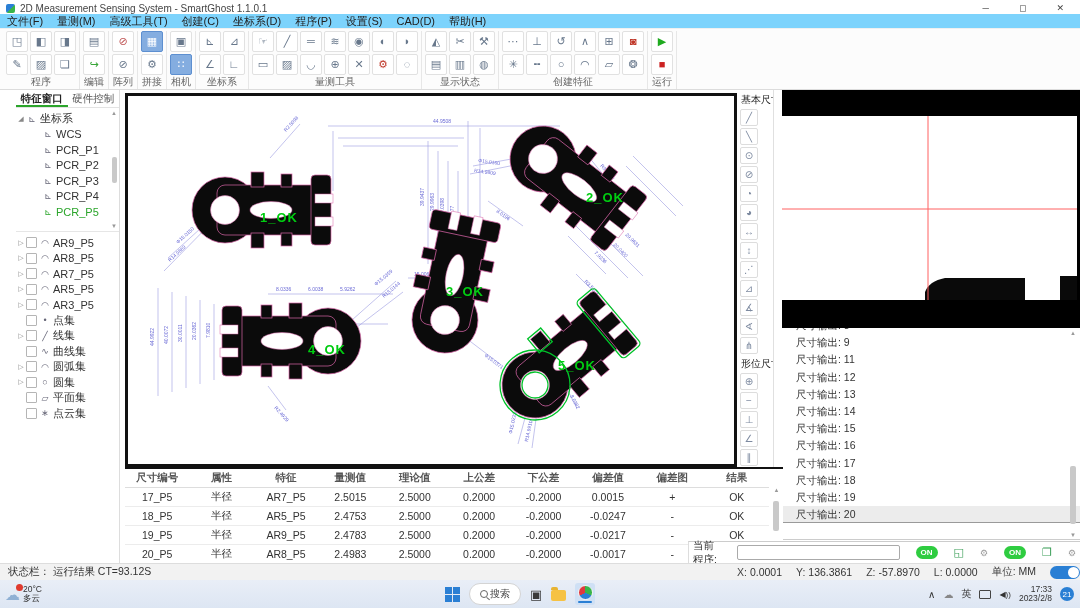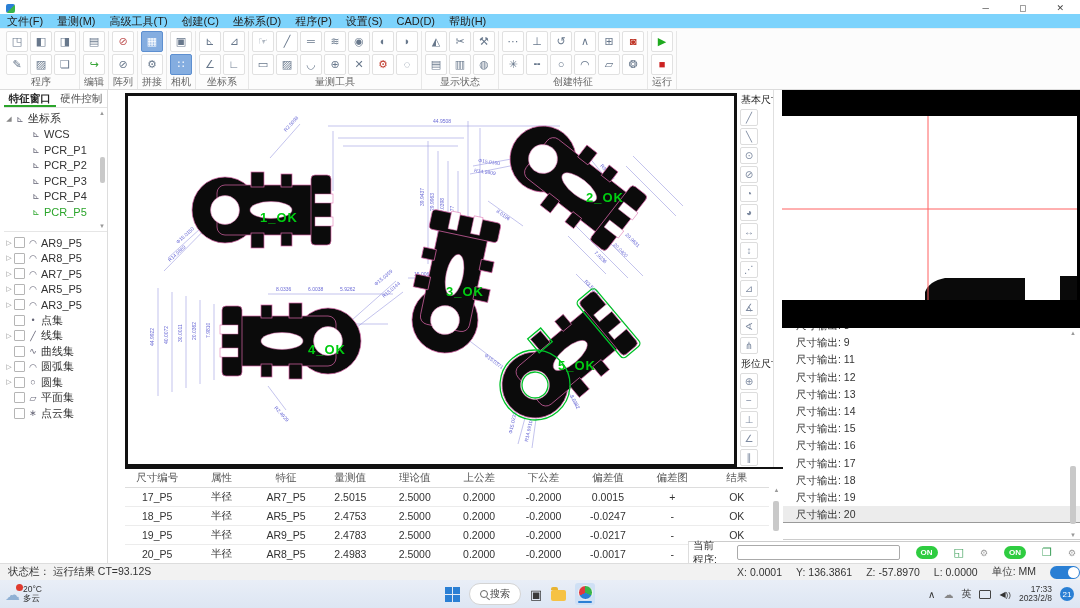--- a/index.html
+++ b/index.html
@@ -15,21 +15,21 @@
   .menu-item{padding:0 7px;cursor:default}
   
   #toolbar{top:28px;left:0;right:0;height:62px;background:#fcfcfc;border-top:1px solid #f0f0f0;border-bottom:1px solid #dcdcdc;display:flex;padding:2px 0 0 3px;box-sizing:border-box}
   .tb-group{display:flex;flex-direction:column;align-items:center;padding:0 3px;border-right:1px solid #e7e7e7}
   .tb-rows{display:flex;flex-direction:column;gap:2px}
   .tb-row{display:flex;gap:2px}
   .tb-btn{width:22px;height:21px;border:1px solid #e1e1e1;background:#fff;border-radius:2px;font-size:11px;line-height:1;color:#68788c;padding:0;display:flex;align-items:center;justify-content:center;font-family:inherit}
   .tb-btn.active{background:#84ade0;border-color:#5d8fd0;color:#fff}
   .tb-label{font-size:10px;color:#666;margin-top:1px;line-height:11px;white-space:nowrap}
   
-  #sidebar{top:90px;left:4px;width:104px;height:473px;background:#fff;border-right:1px solid #ddd;box-sizing:border-box;font-size:11px}
+  #sidebar{top:90px;left:16px;width:104px;height:473px;background:#fff;border-right:1px solid #ddd;box-sizing:border-box;font-size:11px}
   #sidebar-tabs{display:flex;height:17px;border-bottom:1px solid #e3e3e3}
   .side-tab{flex:1;text-align:center;line-height:16px;color:#555;font-size:10.5px;cursor:default}
   .side-tab.active{color:#222;border-bottom:2px solid #2ba52b;font-weight:bold}
   .tree{position:relative;padding:3px 0 2px}
   .tree1{border-bottom:1px solid #e6e6e6;min-height:118px}
   .tree-row{display:flex;align-items:center;height:15.5px;white-space:nowrap}
   .tree-exp{width:10px;text-align:center;font-size:7px;color:#888;flex:0 0 10px}
   .tree-ico{width:12px;text-align:center;font-size:9px;color:#667;flex:0 0 12px}
   .tree-lbl{margin-left:2px;color:#333}
   .tree-row.selected .tree-lbl,.tree-row.selected .tree-ico{color:#2ba52b}
@@ -49,21 +49,21 @@
   #camera svg{display:block}
   #output-list{top:328px;left:782px;width:298px;height:212px;background:#fff;overflow:hidden;font-size:10.5px;border-bottom:1px solid #ccc;box-sizing:border-box}
   #ol-inner{margin-top:-11px}
   .ol-item{height:17.2px;line-height:17.2px;padding-left:14px;color:#333}
   .ol-item.active{background:#ececec;border-bottom:1px solid #9a9a9a;box-sizing:border-box}
   #ol-scroll{top:330px;left:1068px;width:10px;height:208px;font-size:6px;color:#999;display:flex;flex-direction:column;align-items:center;justify-content:space-between}
   #ol-thumb{position:absolute;right:2px;bottom:14px;width:6px;height:58px;background:#c9c9c9;border-radius:2px}
   
   #table-wrap{top:467px;left:125px;width:658px;height:96px;background:#fff;box-sizing:border-box;border-top:2px solid #111}
   #results-table{width:644px;border-collapse:collapse;font-size:10.5px;table-layout:fixed}
-  #results-table th{color:#555;font-weight:normal;height:16px;border-bottom:1px solid #ddd;text-align:center;white-space:nowrap}
+  #results-table th{color:#555;font-weight:bold;height:16px;border-bottom:1px solid #ddd;text-align:center;white-space:nowrap}
   #results-table td{color:#333;height:16px;border-bottom:1px solid #ececec;text-align:center;white-space:nowrap}
   #tb-scroll{position:absolute;right:1px;top:18px;width:11px;height:76px;font-size:6px;color:#999;display:flex;flex-direction:column;align-items:center;justify-content:space-between}
   #tb-thumb{position:absolute;right:3px;top:14px;width:6px;height:30px;background:#c9c9c9;border-radius:2px}
   
   #program-bar{top:541px;left:688px;width:392px;height:22px;background:#fff;border-top:1px solid #ccc;border-left:1px solid #ddd;display:flex;align-items:center;gap:16px;padding:0 4px;box-sizing:border-box;font-size:10.5px}
   #program-input{width:246px;height:13px;border:1px solid #aaa;border-radius:2px;font-size:10px;padding:0 3px}
   .on-pill{background:#2ecc40;color:#fff;font-size:8px;font-weight:bold;border-radius:8px;width:22px;height:13px;display:flex;align-items:center;justify-content:center;border:none;font-family:inherit}
   .pb-ico{font-size:11px;color:#3a9e57;background:none;border:none;padding:0;font-family:inherit}
   .pb-gear{font-size:9px;color:#9a9a9a;background:none;border:none;padding:0;font-family:inherit}
   
@@ -94,20 +94,21 @@
   #tb-tray{margin-left:auto;display:flex;align-items:center;gap:8px;padding-right:6px;font-size:10px;color:#333}
   .tray-mon{width:10px;height:7px;border:1.3px solid #444;border-radius:1px}
   .tray-clock{text-align:right;font-size:8.5px;line-height:9.5px;color:#333}
   #tray-badge{width:14px;height:14px;border-radius:50%;background:#2a7fd4;color:#fff;font-size:8px;display:flex;align-items:center;justify-content:center}
 </style>
 </head>
 <body>
 
 <div id="titlebar" class="abs">
   <div id="app-icon"></div>
+  <span>2D Measurement Sensing System - SmartGhost 1.1.0.1</span>
   <div class="win-controls">
     <span>─</span>
     <span>◻</span>
     <span>✕</span>
   </div>
 </div>
 
 <div id="menubar" class="abs">
     <span class="menu-item">文件(F)</span>
     <span class="menu-item">量测(M)</span>

